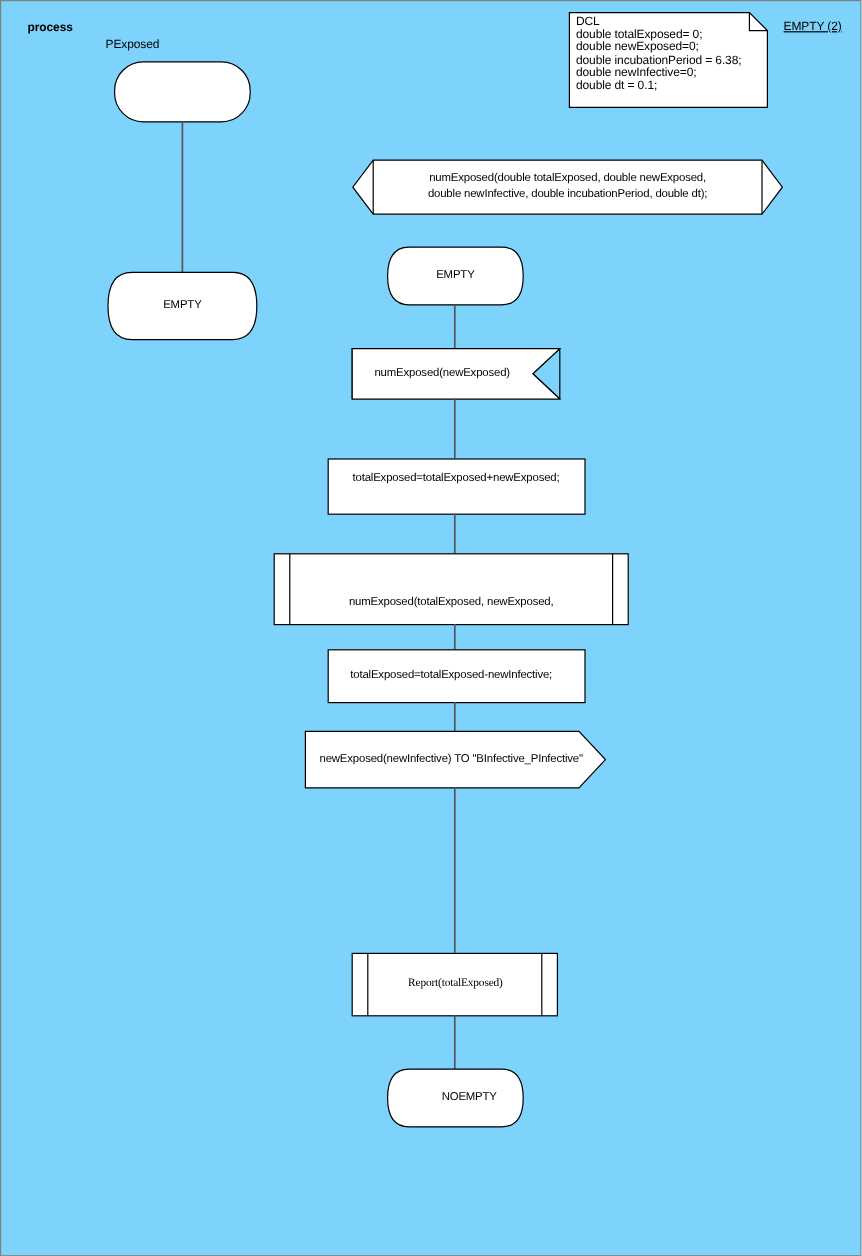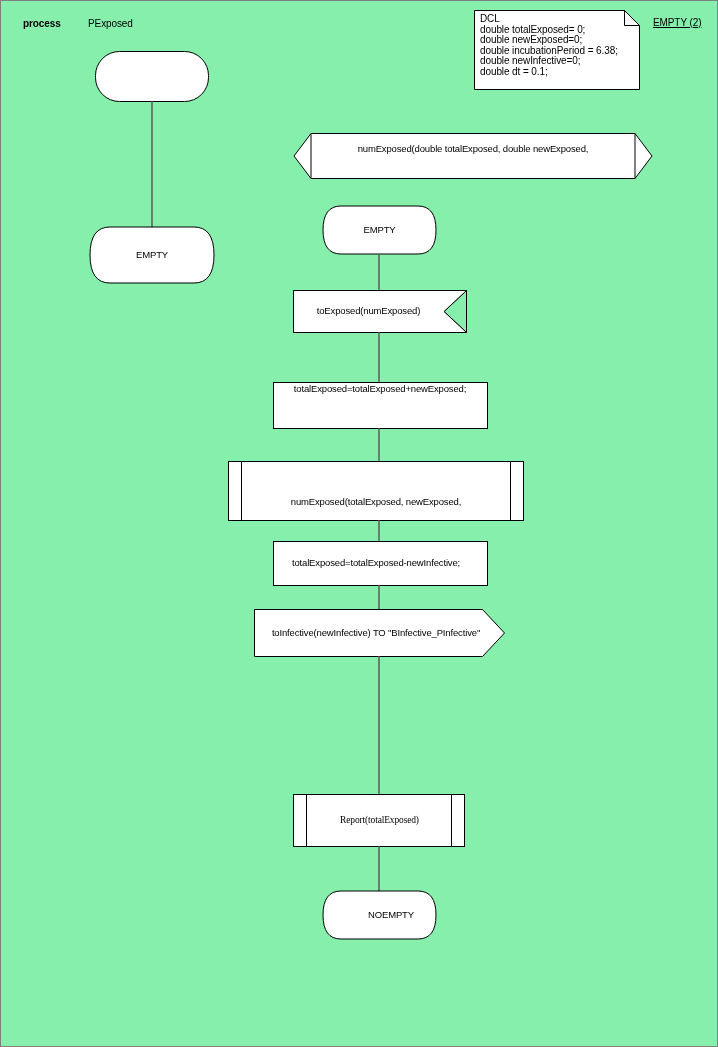--- a/index.html
+++ b/index.html
@@ -7,21 +7,21 @@
     padding: 0;
     background: #ffffff;
   }
   body {
     font-family: "Liberation Sans", sans-serif;
   }
   #page {
     position: relative;
     width: 718px;
     height: 1047px;
-    background: #86efac;
+    background: #7dd3fc;
     box-sizing: border-box;
     border: 1px solid #808080;
     overflow: hidden;
   }
   .hdr {
     position: absolute;
     font-size: 10px;
     color: #000;
     white-space: nowrap;
     letter-spacing: -0.1px;
@@ -72,21 +72,21 @@
     letter-spacing: -0.1px;
     white-space: pre;
   }
 </style>
 </head>
 <body>
 
 <div id="page">
 
   <div class="hdr bold" style="left:22px; top:17px;">process</div>
-  <div class="hdr" style="left:87px; top:17px;">PExposed</div>
+  <div class="hdr" style="left:87px; top:31px;">PExposed</div>
   <div class="hdr" style="left:652px; top:16px;text-decoration:underline;">EMPTY (2)</div>
 
   <svg class="layer" viewBox="0 0 718 1047" xmlns="http://www.w3.org/2000/svg">
 
     <rect class="shp" x="94.5" y="50.5" width="113" height="50" rx="24" ry="24"></rect>
 
     <line class="conn" x1="151" y1="100" x2="151" y2="226"></line>
 
     <path class="shp" d="M 109 226 L 193 226 Q 213 226 213 254 Q 213 282 193 282 L 109 282 Q 89 282 89 254 Q 89 226 109 226 Z"></path>
 
@@ -136,35 +136,36 @@
 
   <div class="dcl-text" style="left:479px; top:13px;"><span>DCL</span>
 <span>double totalExposed= 0;</span>
 <span>double newExposed=0;</span>
 <span>double incubationPeriod = 6.38;</span>
 <span>double newInfective=0;</span>
 <span>double dt = 0.1;</span></div>
 
   <div class="lbl two" style="left:310px; top:141px; width:324px;">
     <div>numExposed(double totalExposed, double newExposed,</div>
+    <div>double newInfective, double incubationPeriod, double dt);</div>
   </div>
 
   <div class="lbl" style="left:89px; top:248px; width:124px;">EMPTY</div>
 
   <div class="lbl" style="left:322px; top:223px; width:113px;">EMPTY</div>
 
-  <div class="lbl" style="left:292px; top:304px; width:151px;">toExposed(numExposed)</div>
+  <div class="lbl" style="left:292px; top:304px; width:151px;">numExposed(newExposed)</div>
 
-  <div class="lbl" style="left:272px; top:382px; width:214px;">totalExposed=totalExposed+newExposed;</div>
+  <div class="lbl" style="left:272px; top:392px; width:214px;">totalExposed=totalExposed+newExposed;</div>
 
   <div class="lbl two" style="left:240px; top:476px; width:270px;margin-top:18px;">
     <div>numExposed(totalExposed, newExposed,</div>
   </div>
 
   <div class="lbl" style="left:268px; top:556px; width:214px;">totalExposed=totalExposed-newInfective;</div>
 
-  <div class="lbl" style="left:258px; top:626px; width:234px;">toInfective(newInfective) TO "BInfective_PInfective"</div>
+  <div class="lbl" style="left:258px; top:626px; width:234px;">newExposed(newInfective) TO "BInfective_PInfective"</div>
 
   <div class="lbl" style="left:306px; top:813px; width:145px;font-family:Liberation Serif, serif;">Report(totalExposed)</div>
 
   <div class="lbl" style="left:322px; top:908px; width:136px;">NOEMPTY</div>
 
 </div>
 
 </body></html>

